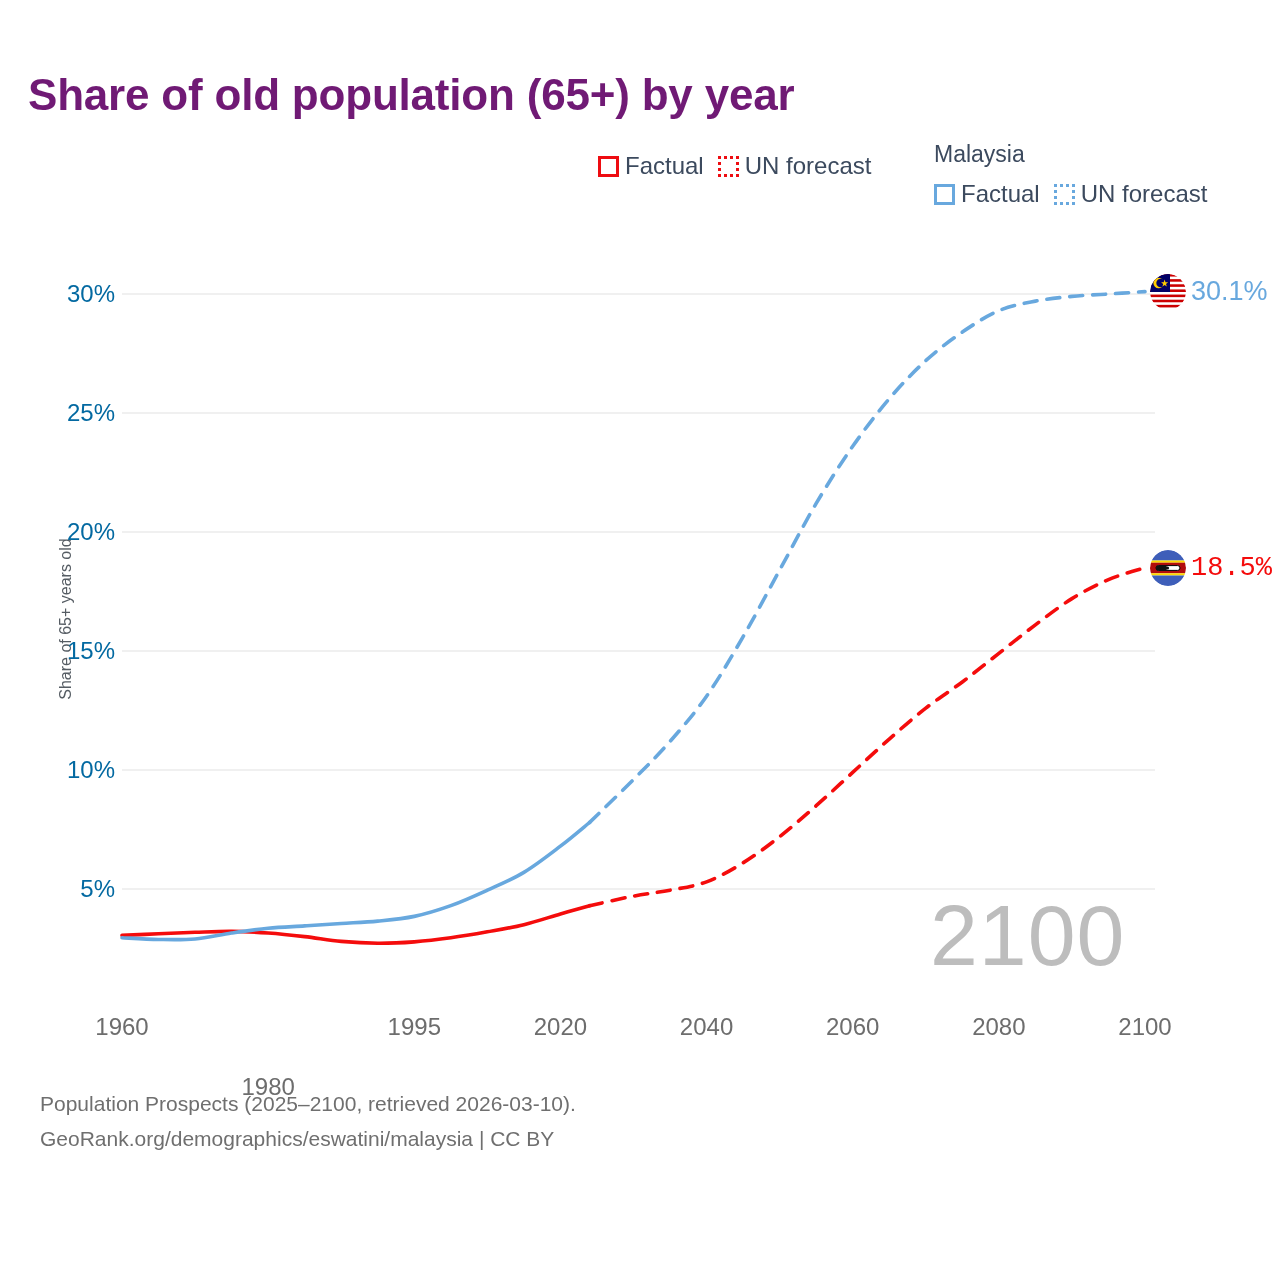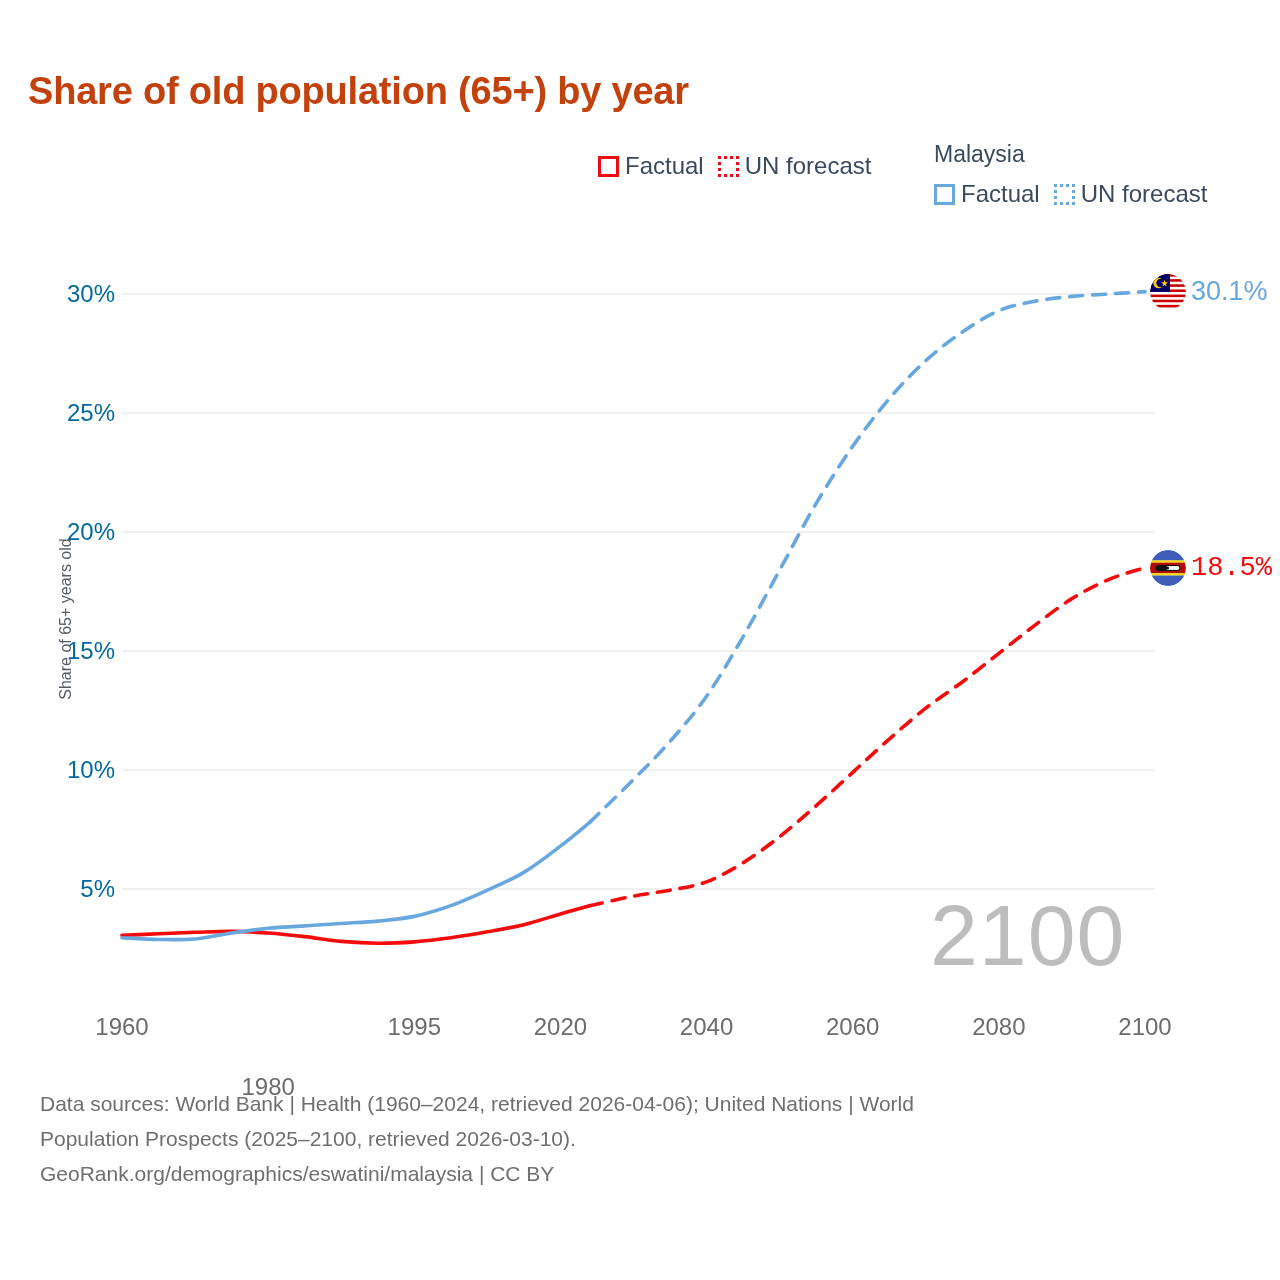--- a/index.html
+++ b/index.html
@@ -18,23 +18,23 @@
   #chart-root {
     position: absolute;
     inset: 0;
     width: 1280px;
     height: 1280px;
   }
   .title {
     position: absolute;
     left: 28px;
     top: 70px;
-    font-size: 38px;
+    font-size: 44px;
     font-weight: bold;
-    color: #c2410c;
+    color: #701a75;
     letter-spacing: -0.2px;
     white-space: nowrap;
   }
   
   .legend {
     position: absolute;
     left: 598px;
     top: 140px;
     width: 660px;
     height: 80px;
@@ -272,16 +272,15 @@
           <circle cx="17.5" cy="18" r="1.6" fill="#111111"></circle>
         </g>
       </svg>
     </span>
     <span class="endpoint-value">18.5%</span>
   </div>
 
 </div>
 
 <div class="footer">
-  <div>Data sources: World Bank | Health (1960–2024, retrieved 2026-04-06); United Nations | World</div>
   <div>Population Prospects (2025–2100, retrieved 2026-03-10).</div>
   <div>GeoRank.org/demographics/eswatini/malaysia | CC BY</div>
 </div>
 
 </body></html>

